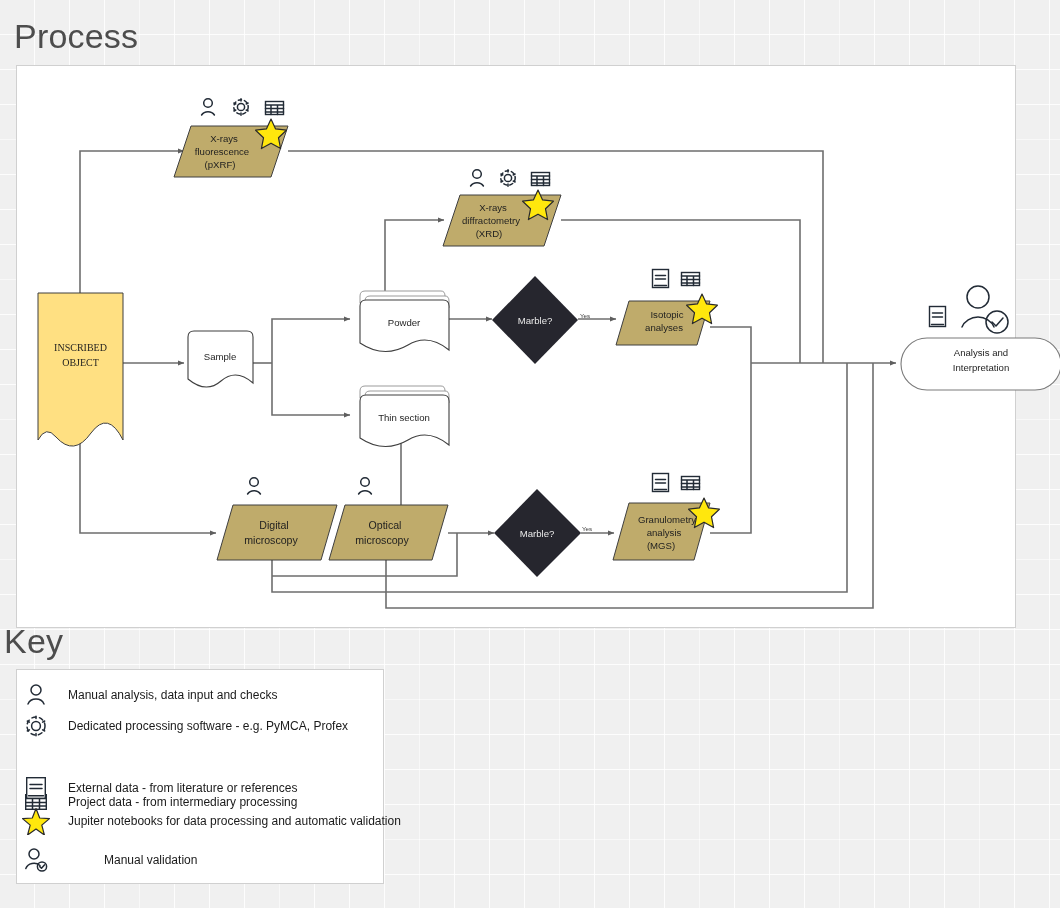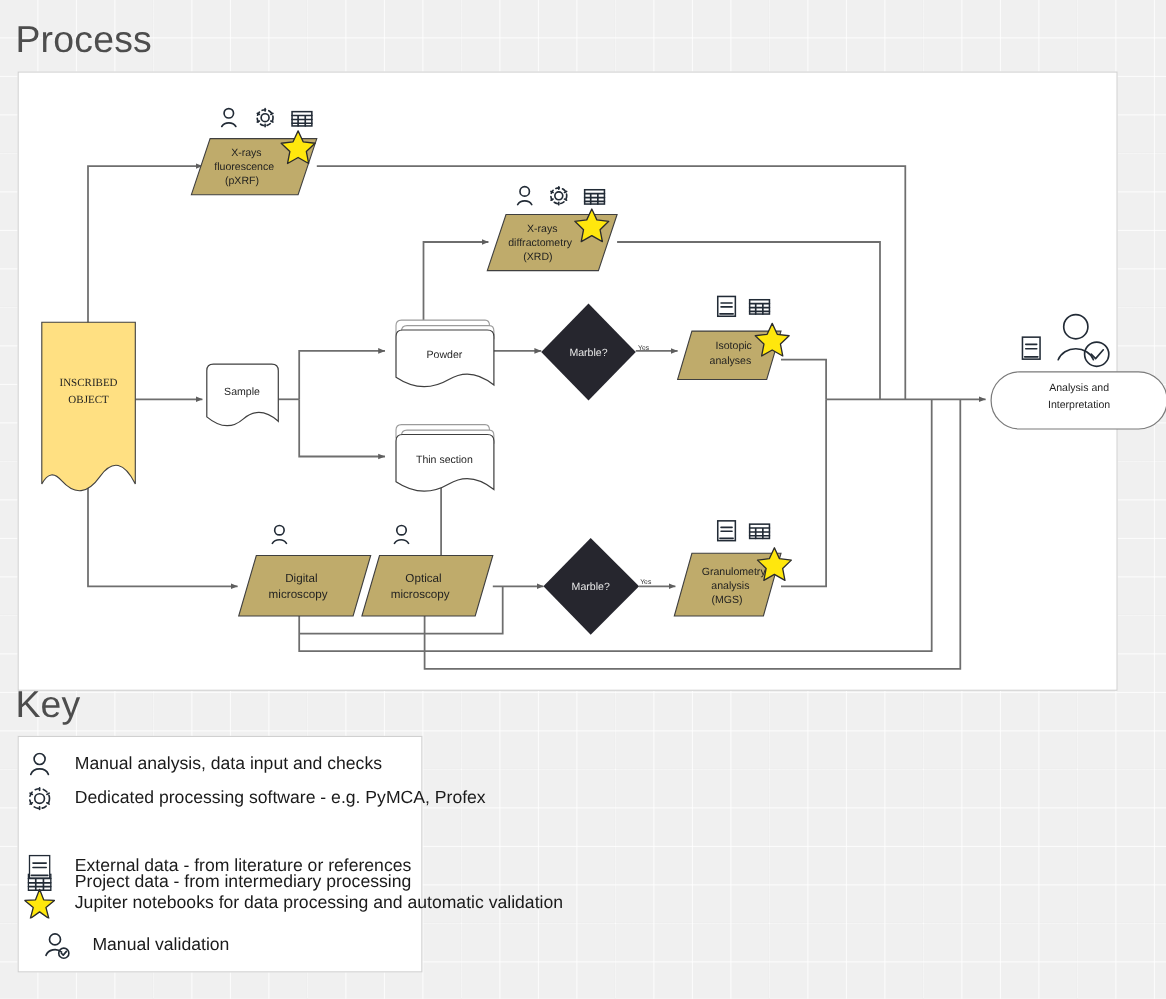--- a/index.html
+++ b/index.html
@@ -14,21 +14,21 @@
       linear-gradient(to bottom, rgba(205,205,205,.9) 1px, transparent 1px);
     background-size:35px 35px,35px 35px,140px 140px,140px 140px;
     background-position:-1px -1px,-1px -1px,-1px -1px,-1px -1px;
     position:relative;
   }
   .sec-title{
     position:absolute;font-size:34px;color:#4d4d4d;letter-spacing:.2px;
     font-family:"Liberation Sans",sans-serif;font-weight:400;
   }
   #process-title{left:14px;top:17px;}
-  #key-title{left:14px;top:622px;}
+  #key-title{left:4px;top:622px;}
 
   .panel{
     position:absolute;background:#fff;border:1px solid #d0d0d0;
     box-sizing:border-box;
   }
   #process-panel{left:16px;top:65px;width:1000px;height:563px;}
   #key-panel{left:16px;top:669px;width:368px;height:215px;}
 
   svg.layer{position:absolute;left:0;top:0;overflow:visible;}
   #flow-svg{left:16px;top:65px;}
@@ -45,21 +45,21 @@
   .nlabel.io{font-size:10px;font-family:"Liberation Serif",serif;}
   .nlabel.white{fill:#e9e9e9;}
   .edgelabel{font-size:6.2px;fill:#333;font-family:"Liberation Sans",sans-serif;}
 
   .ico{fill:none;stroke:#222b36;stroke-width:1.5;stroke-linecap:round;stroke-linejoin:round;}
   .ico-f{fill:#fff;stroke:#222b36;stroke-width:1.4;}
   .star{fill:#ffe70d;stroke:#2b2b2b;stroke-width:1.2;stroke-linejoin:round;}
 
   .key-row{position:absolute;left:0;top:0;display:flex;align-items:center;}
   .key-ico{width:40px;height:30px;display:flex;align-items:center;justify-content:center;flex:0 0 40px;}
-  .key-txt{font-size:16px;color:#1a1a1a;font-family:"Liberation Sans",sans-serif;white-space:nowrap;padding-left:12px;}
+  .key-txt{font-size:12px;color:#1a1a1a;font-family:"Liberation Sans",sans-serif;white-space:nowrap;padding-left:12px;}
 </style>
 </head>
 <body>
 
 <div class="panel" id="process-panel"></div>
 <div class="panel" id="key-panel"></div>
 
 <div class="sec-title" id="process-title">Process</div>
 <div class="sec-title" id="key-title">Key</div>
 
@@ -304,21 +304,21 @@
 
   <div class="key-row" style="left:16px;top:807px;width:400px;height:28px;">
     <div class="key-ico">
       <svg width="28" height="28" viewBox="0 0 28 28">
           <path class="star" d="M14,1.5 L17.7,11 L27.5,11.6 L19.8,18.1 L22.4,28 L14,22 L5.6,28 L8.2,18.1 L0.5,11.6 L10.3,11 Z"></path>
         </svg>
     </div>
     <div class="key-txt">Jupiter notebooks for data processing and automatic validation</div>
   </div>
 
-  <div class="key-row" style="left:32px;top:846px;width:400px;height:28px;">
+  <div class="key-row" style="left:16px;top:846px;width:400px;height:28px;gap:36px;">
     <div class="key-ico">
       <svg width="24" height="24" viewBox="0 0 24 24">
           <circle class="ico" cx="10" cy="6" r="5"></circle>
           <path class="ico" d="M1.8,20.5 A8.6,7.6 0 0 1 16,17.5"></path>
           <circle class="ico" cx="18" cy="18.5" r="4.6"></circle>
           <path class="ico" d="M15.8,18.6 L17.5,20.3 L20.4,16.9"></path>
         </svg>
     </div>
     <div class="key-txt">Manual validation</div>
   </div>

